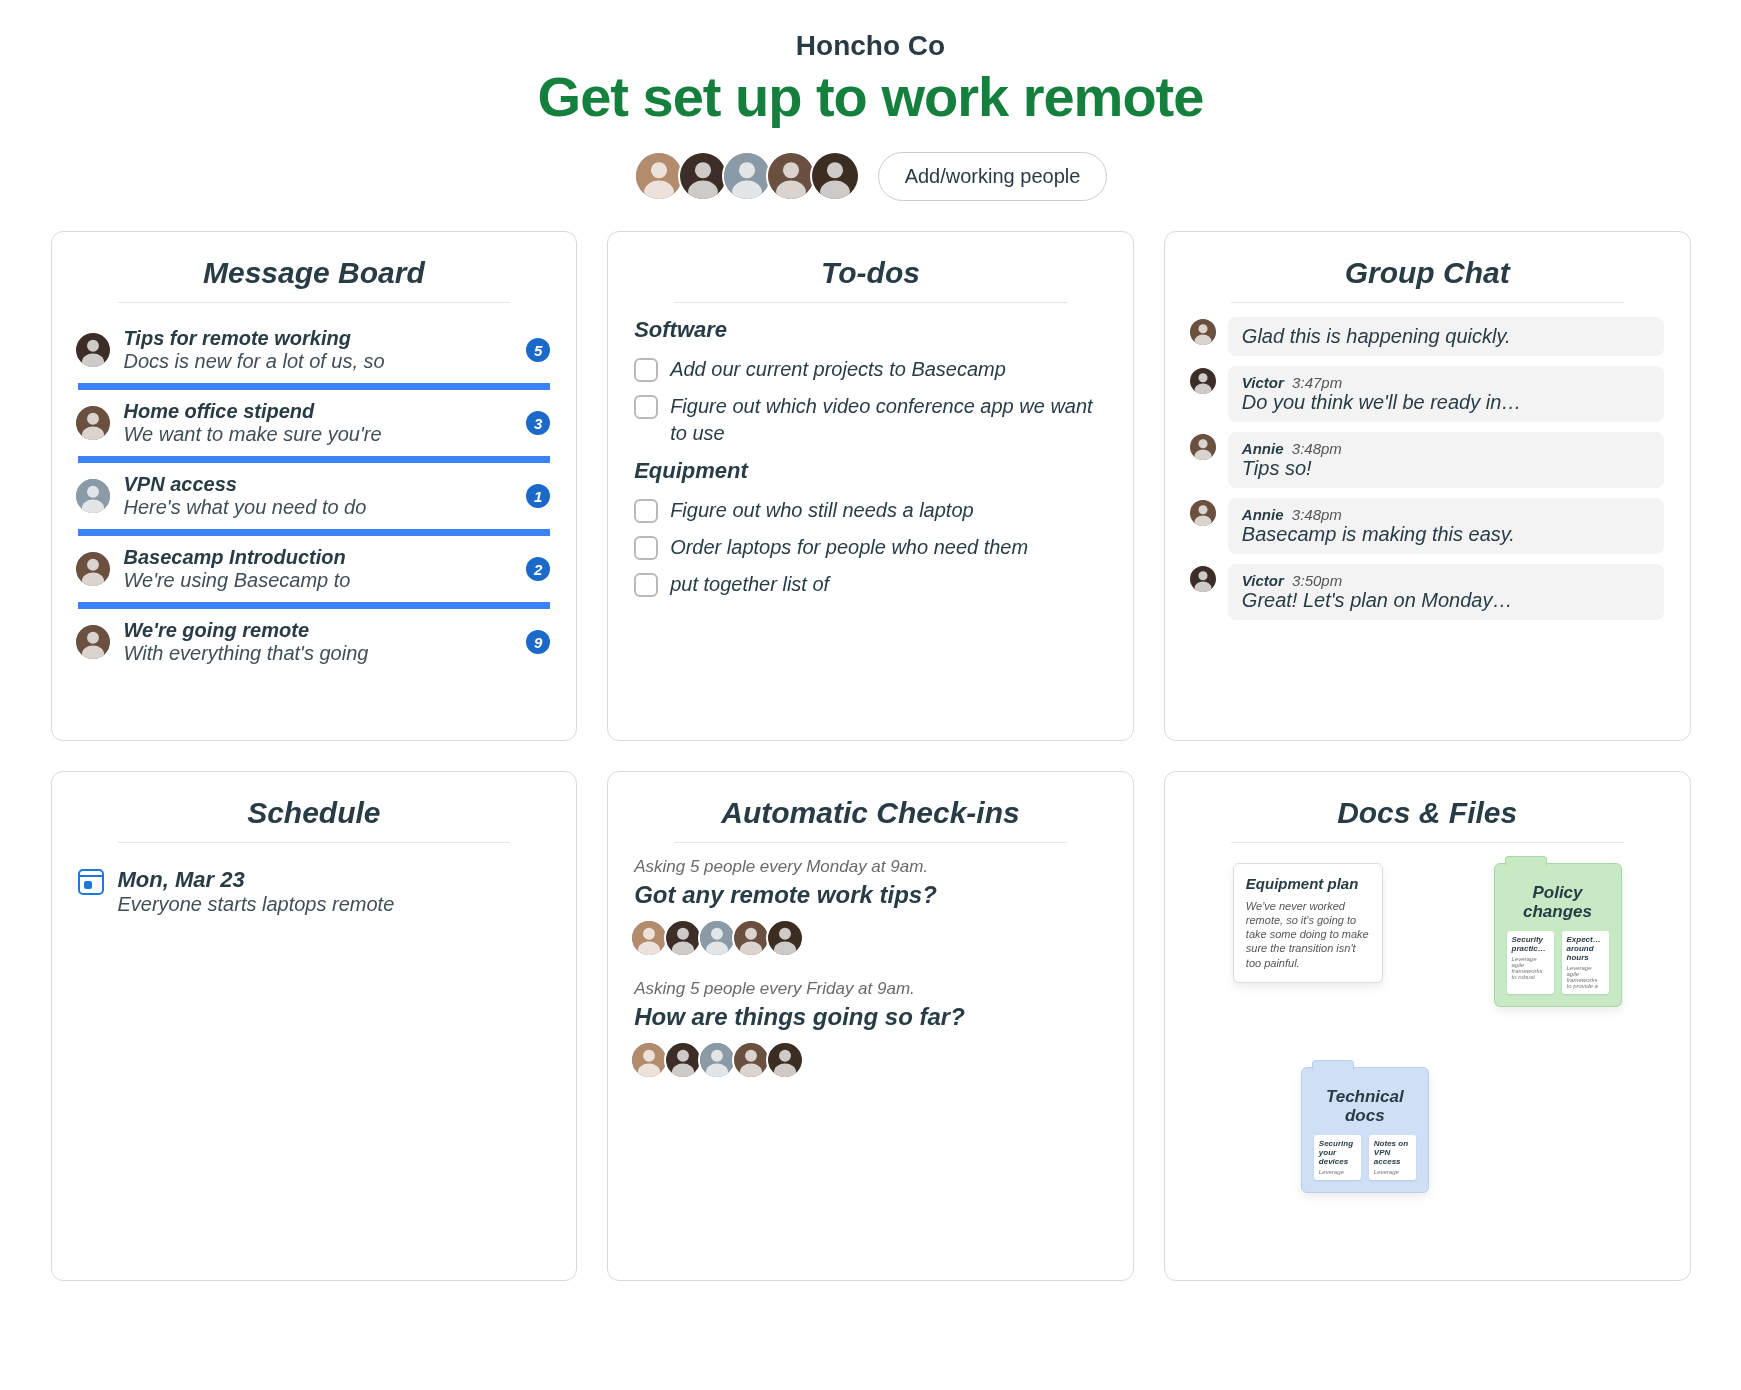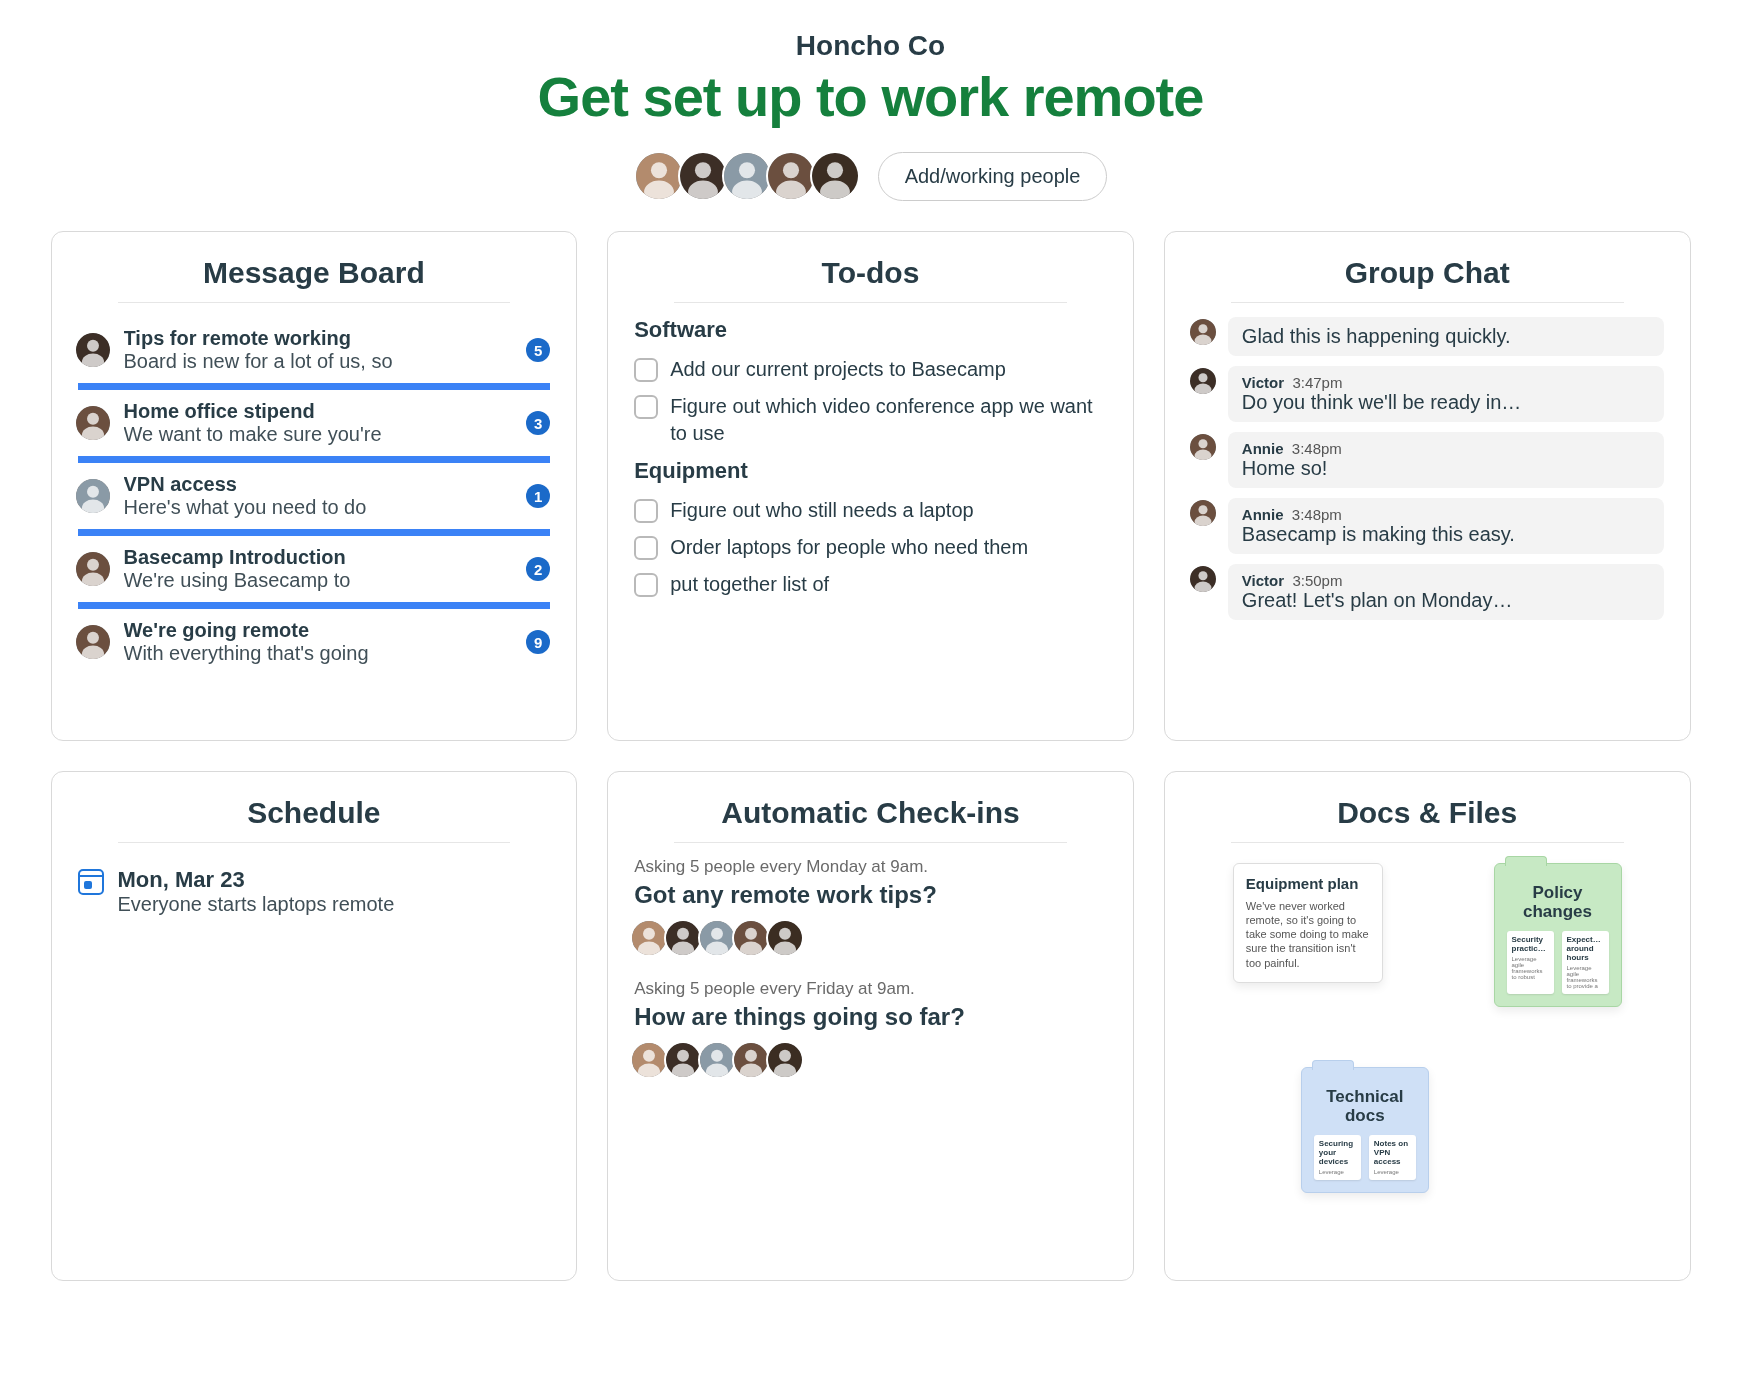--- a/index.html
+++ b/index.html
@@ -54,20 +54,21 @@
     font-size: 20px;
     color: #283c46;
     cursor: pointer;
   }
   .grid {
     display: grid;
     grid-template-columns: repeat(3, 1fr);
     gap: 30px;
     max-width: 1640px;
     margin: 0 auto;
+    font-style: italic;
   }
   .card {
     border: 1px solid #d9d9d9;
     border-radius: 12px;
     background: #fff;
     padding: 24px 26px;
     height: 510px;
     overflow: hidden;
     position: relative;
   }
@@ -310,21 +311,21 @@
     <hr>
     <div id="mb-list">
         <div class="mb-row">
     <span class="avatar sm"><svg viewBox="0 0 40 40">
               <circle cx="20" cy="20" r="20" fill="#3c2e26"></circle>
               <circle cx="20" cy="15" r="7" fill="rgba(255,255,255,0.75)"></circle>
               <ellipse cx="20" cy="34" rx="13" ry="10" fill="rgba(255,255,255,0.75)"></ellipse>
             </svg></span>
     <div class="mb-text">
       <div class="mb-title">Tips for remote working</div>
-      <div class="mb-preview">Board is new for a lot of us, so</div>
+      <div class="mb-preview">Docs is new for a lot of us, so</div>
     </div>
     <span class="badge">5</span>
   </div>
         <div class="mb-row">
     <span class="avatar sm"><svg viewBox="0 0 40 40">
               <circle cx="20" cy="20" r="20" fill="#6b4f3f"></circle>
               <circle cx="20" cy="15" r="7" fill="rgba(255,255,255,0.75)"></circle>
               <ellipse cx="20" cy="34" rx="13" ry="10" fill="rgba(255,255,255,0.75)"></ellipse>
             </svg></span>
     <div class="mb-text">
@@ -428,21 +429,21 @@
     </div>
   </div>
         <div class="chat-msg">
     <span class="avatar xs"><svg viewBox="0 0 40 40">
               <circle cx="20" cy="20" r="20" fill="#6b4f3f"></circle>
               <circle cx="20" cy="15" r="7" fill="rgba(255,255,255,0.75)"></circle>
               <ellipse cx="20" cy="34" rx="13" ry="10" fill="rgba(255,255,255,0.75)"></ellipse>
             </svg></span>
     <div class="chat-bubble">
       <div class="chat-meta"><span class="name">Annie</span>&nbsp; 3:48pm</div>
-      <div class="chat-text">Home so!</div>
+      <div class="chat-text">Tips so!</div>
     </div>
   </div>
         <div class="chat-msg">
     <span class="avatar xs"><svg viewBox="0 0 40 40">
               <circle cx="20" cy="20" r="20" fill="#6b4f3f"></circle>
               <circle cx="20" cy="15" r="7" fill="rgba(255,255,255,0.75)"></circle>
               <ellipse cx="20" cy="34" rx="13" ry="10" fill="rgba(255,255,255,0.75)"></ellipse>
             </svg></span>
     <div class="chat-bubble">
       <div class="chat-meta"><span class="name">Annie</span>&nbsp; 3:48pm</div>

